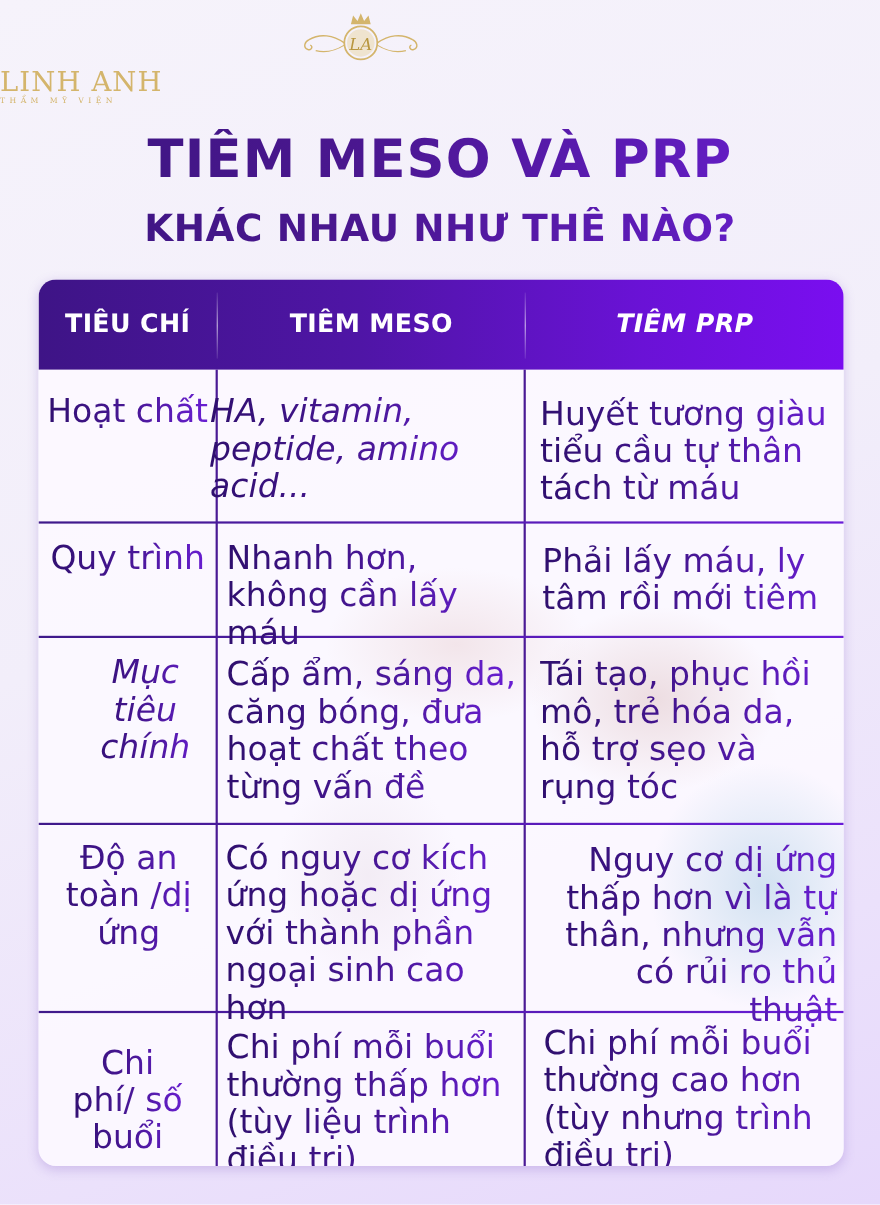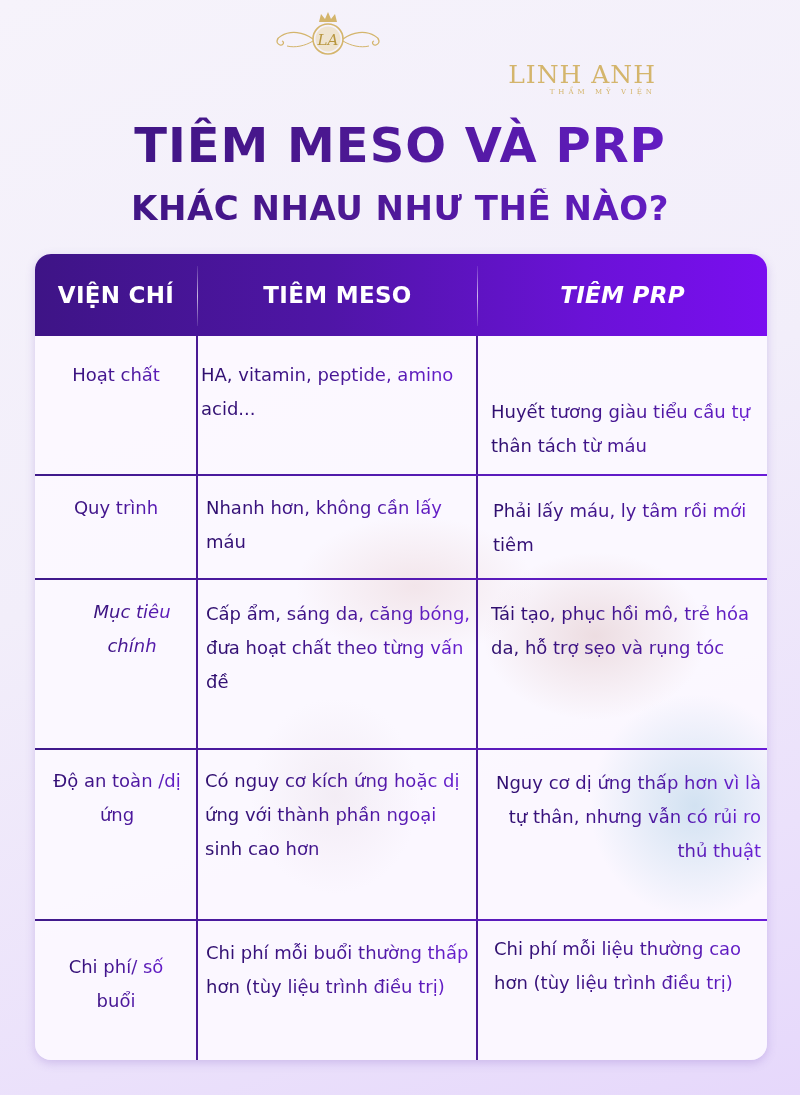--- a/index.html
+++ b/index.html
@@ -1,21 +1,21 @@
 <!DOCTYPE html>
 <html><head>
 <meta charset="utf-8">
 <style>
   html, body { margin: 0; padding: 0; }
   body {
     width: 800px; height: 1095px; overflow: hidden; position: relative;
     background: linear-gradient(160deg, #f6f3fb 0%, #f2eefa 45%, #ebe1fb 80%, #e6d8fb 100%);
     font-family: "DejaVu Sans", "Liberation Sans", sans-serif;
   }
-  .logo { position: absolute; left: 0; top: 10px; width: 656px; text-align: right; }
+  .logo { position: absolute; left: 0; top: 10px; width: 656px; text-align: left; }
   .logo svg { display: block; margin: 0 auto; }
   .logo-name {
     font-family: "DejaVu Serif", "Liberation Serif", serif;
     font-size: 25px; letter-spacing: 1px; color: #d4b56c; line-height: 26px; margin-top: 2px;
   }
   .logo-sub {
     font-family: "DejaVu Serif", "Liberation Serif", serif;
     font-size: 7px; letter-spacing: 4px; color: #d4b56c; line-height: 9px;
   }
   .title {
@@ -48,21 +48,21 @@
     position: absolute; top: 0; height: 82px; display: flex; align-items: center; justify-content: center;
     color: #ffffff; font-weight: bold; font-size: 23px; letter-spacing: 0.3px;
   }
   .th-div {
     position: absolute; top: 12px; width: 1px; height: 60px;
     background: linear-gradient(180deg, rgba(255,255,255,0.1), rgba(255,255,255,0.7), rgba(255,255,255,0.1));
   }
   .vline { position: absolute; top: 82px; width: 2px; height: 724px; background: #4a1a95; }
   .hline { position: absolute; left: 0; width: 732px; height: 2px; background: linear-gradient(90deg, #3f1a8a, #6a1cd8); }
   .cell {
-    position: absolute; font-size: 18px; line-height: 34px;
+    position: absolute; font-size: 30px; line-height: 34px;
     background: linear-gradient(90deg, #2f0f6e 0%, #4a1799 55%, #6b1fd6 100%);
     -webkit-background-clip: text; background-clip: text; color: transparent;
   }
   .c0 { text-align: center; }
 </style>
 </head>
 <body>
 
 <div class="logo">
   <svg width="130" height="50" viewBox="0 0 130 50">
@@ -79,47 +79,47 @@
   <div class="logo-sub">THẨM MỸ VIỆN</div>
 </div>
 
 <div class="title title-1">TIÊM MESO VÀ PRP</div>
 <div class="title title-2">KHÁC NHAU NHƯ THẾ NÀO?</div>
 
 <div class="table">
   <div class="bg-photo"></div>
 
   <div class="thead">
-    <div class="th" style="left:0;width:162px;">VIỆN CHÍ</div>
+    <div class="th" style="left:0;width:162px;">TIÊU CHÍ</div>
     <div class="th-div" style="left:162px;"></div>
     <div class="th" style="left:163px;width:279px;">TIÊM MESO</div>
     <div class="th-div" style="left:442px;"></div>
     <div class="th" style="left:443px;width:289px;font-style:italic;">TIÊM PRP</div>
   </div>
 
   <div class="vline" style="left:161px;"></div>
   <div class="vline" style="left:441px;"></div>
 
   <div class="hline" style="top:220px;"></div>
   <div class="hline" style="top:324px;"></div>
   <div class="hline" style="top:494px;"></div>
   <div class="hline" style="top:665px;"></div>
 
   <div class="cell c0" style="left:4px;top:104px;width:154px;">Hoạt chất</div>
-  <div class="cell" style="left:166px;top:104px;width:266px;">HA, vitamin, peptide, amino acid...</div>
-  <div class="cell" style="left:456px;top:106px;width:270px;margin-top:35px;">Huyết tương giàu tiểu cầu tự thân tách từ máu</div>
+  <div class="cell" style="left:156px;top:104px;width:266px;font-style:italic;">HA, vitamin, peptide, amino acid...</div>
+  <div class="cell" style="left:456px;top:106px;width:270px;">Huyết tương giàu tiểu cầu tự thân tách từ máu</div>
 
   <div class="cell c0" style="left:4px;top:237px;width:154px;">Quy trình</div>
   <div class="cell" style="left:171px;top:237px;width:260px;">Nhanh hơn, không cần lấy máu</div>
   <div class="cell" style="left:458px;top:240px;width:270px;">Phải lấy máu, ly tâm rồi mới tiêm</div>
 
   <div class="cell c0" style="left:40px;top:341px;width:114px;font-style:italic;">Mục tiêu chính</div>
   <div class="cell" style="left:171px;top:343px;width:266px;">Cấp ẩm, sáng da, căng bóng, đưa hoạt chất theo từng vấn đề</div>
   <div class="cell" style="left:456px;top:343px;width:274px;">Tái tạo, phục hồi mô, trẻ hóa da, hỗ trợ sẹo và rụng tóc</div>
 
   <div class="cell c0" style="left:4px;top:510px;width:156px;">Độ an toàn /dị ứng</div>
   <div class="cell" style="left:170px;top:510px;width:268px;">Có nguy cơ kích ứng hoặc dị ứng với thành phần ngoại sinh cao hơn</div>
   <div class="cell" style="left:458px;top:512px;width:268px;text-align:right;">Nguy cơ dị ứng thấp hơn vì là tự thân, nhưng vẫn có rủi ro thủ thuật</div>
 
   <div class="cell c0" style="left:24px;top:696px;width:114px;">Chi phí/ số buổi</div>
   <div class="cell" style="left:171px;top:682px;width:268px;">Chi phí mỗi buổi thường thấp hơn (tùy liệu trình điều trị)</div>
-  <div class="cell" style="left:459px;top:678px;width:272px;">Chi phí mỗi liệu thường cao hơn (tùy liệu trình điều trị)</div>
+  <div class="cell" style="left:459px;top:678px;width:272px;">Chi phí mỗi buổi thường cao hơn (tùy nhưng trình điều trị)</div>
 </div>
 
 </body></html>

